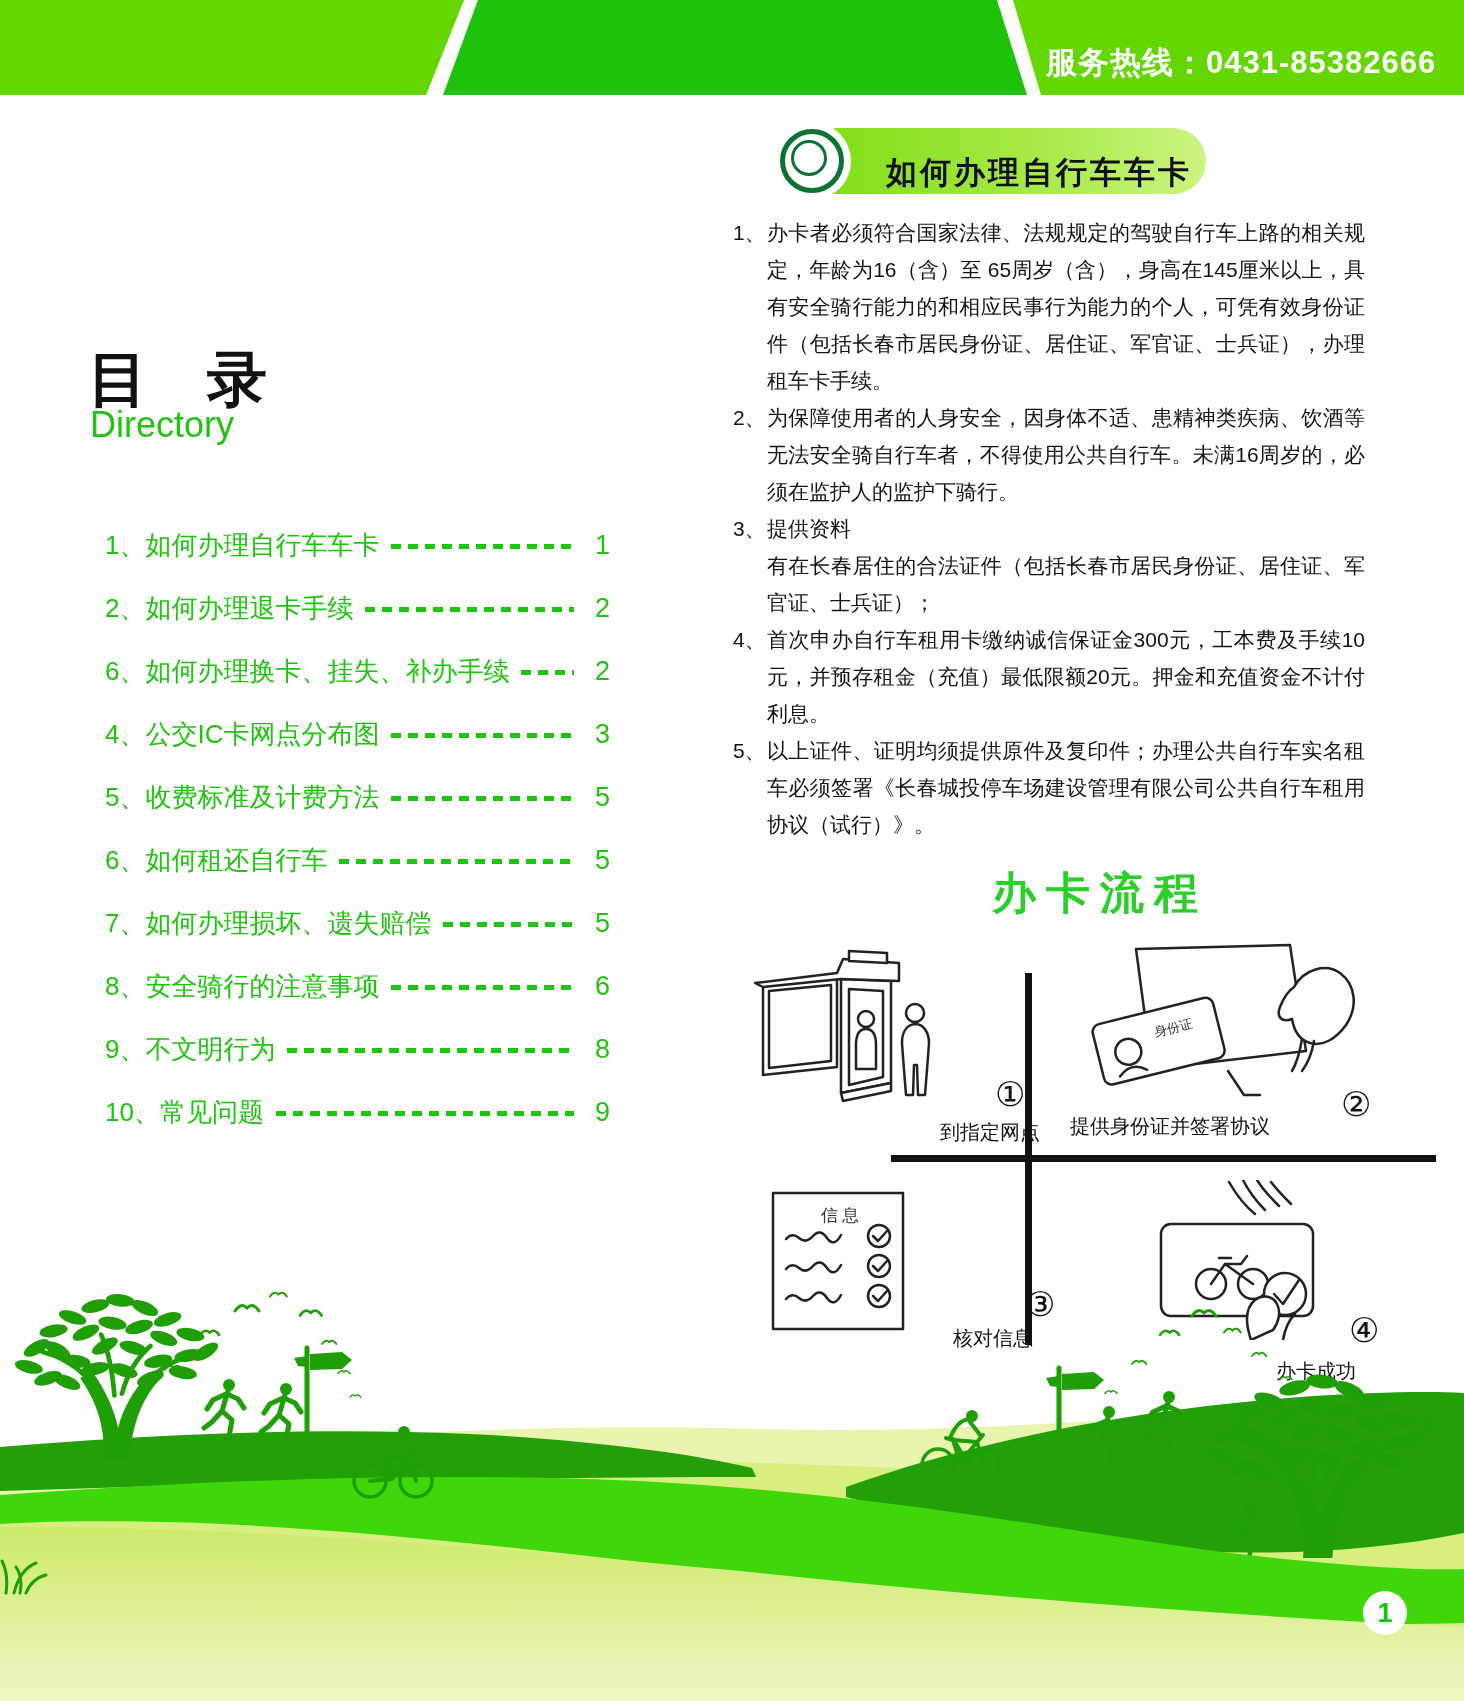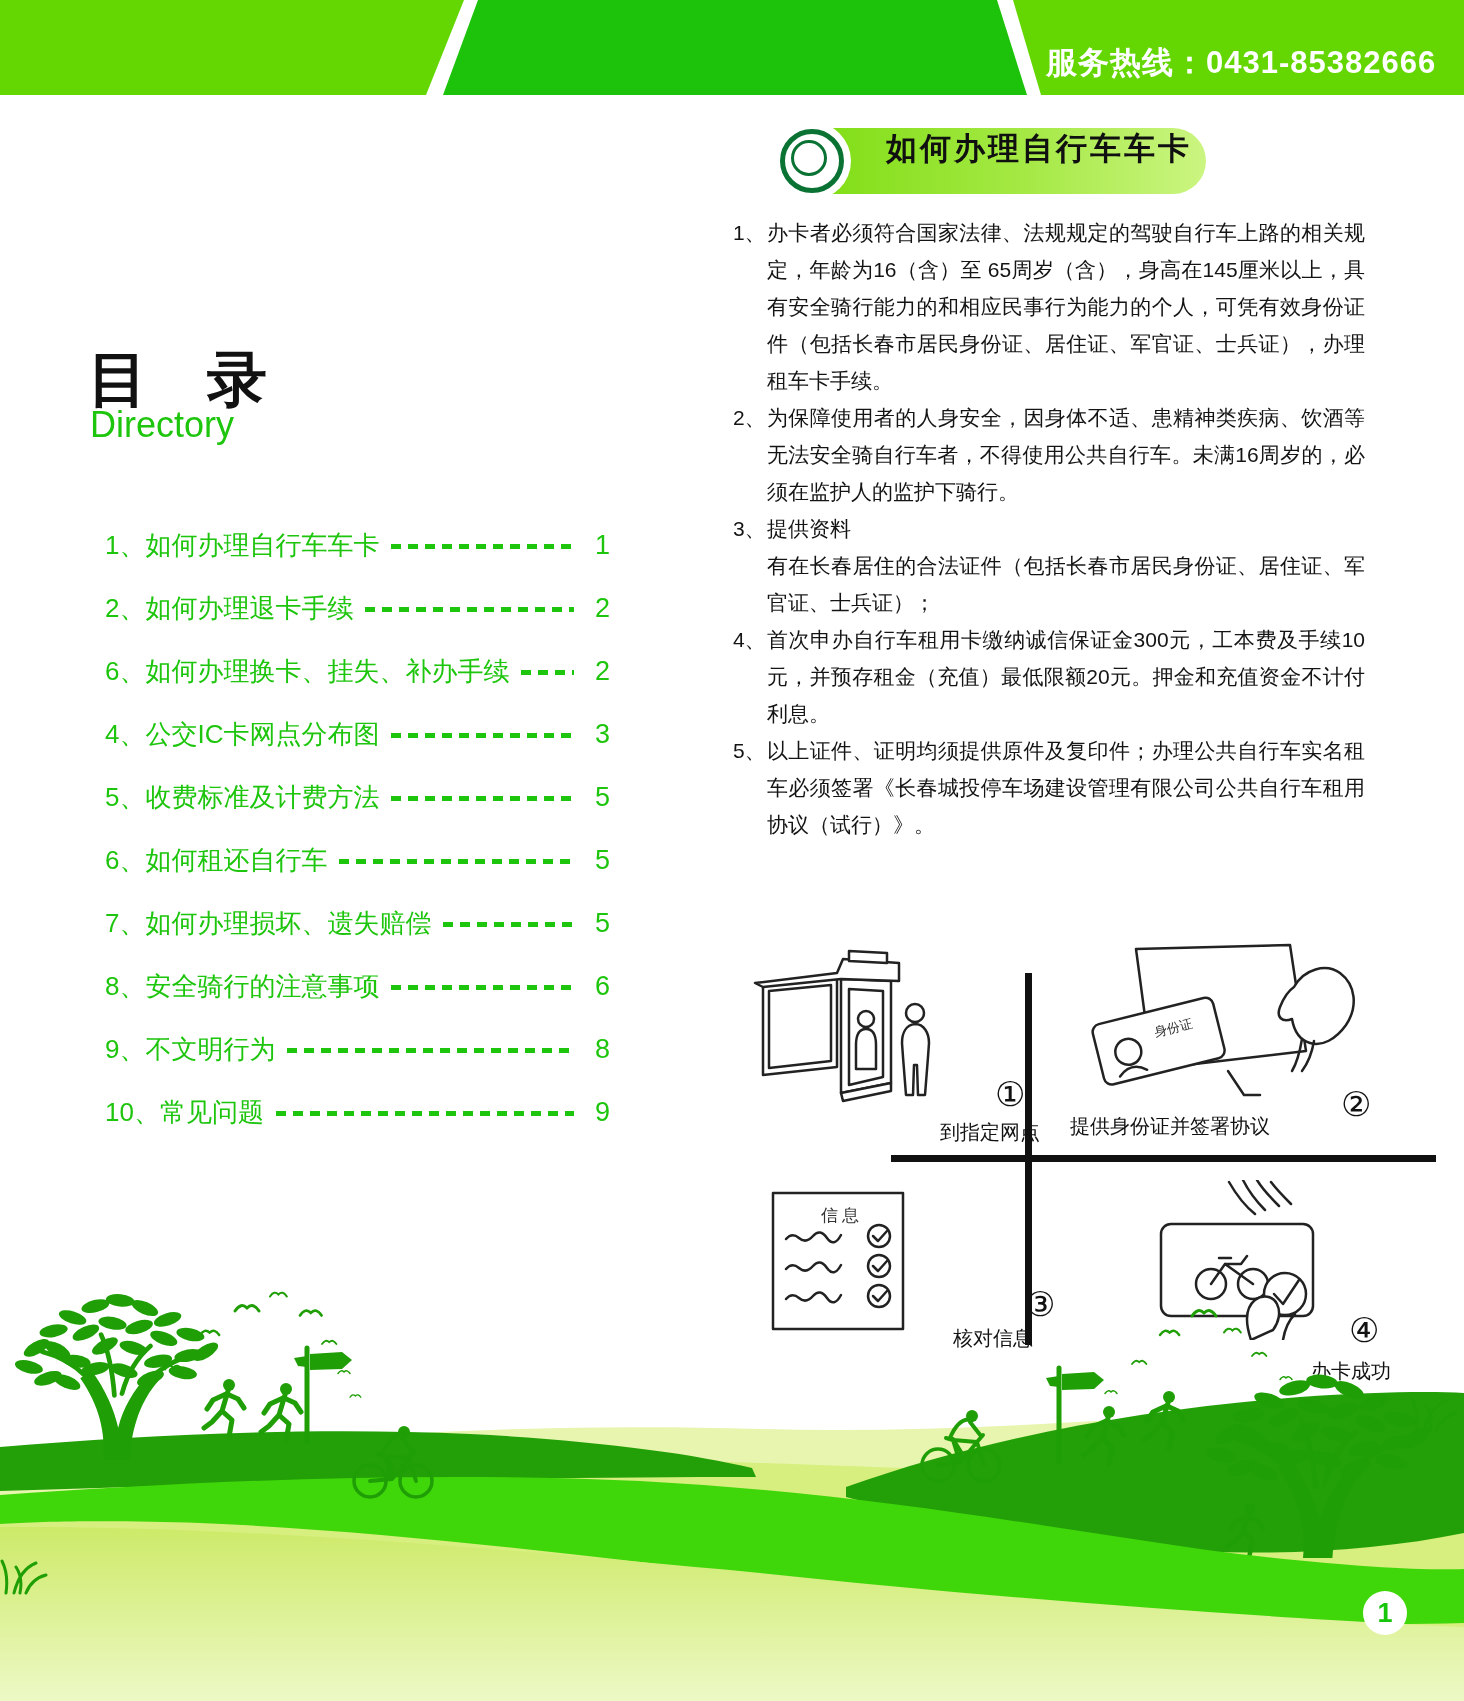--- a/index.html
+++ b/index.html
@@ -12,21 +12,21 @@
   .hdr-left {background:#64d703;clip-path:polygon(0 0,464px 0,426px 95px,0 95px);}
   .hdr-mid  {background:#1cc30a;clip-path:polygon(478px 0,997px 0,1027px 95px,443px 95px);}
   .hdr-right{background:#64d703;clip-path:polygon(1013px 0,1464px 0,1464px 95px,1041px 95px);}
   .hotline{position:absolute;left:1046px;top:42px;color:#ffffff;font-weight:bold;
            font-size:31px;letter-spacing:1px;white-space:nowrap;}
 
   
   .badge-pill{position:absolute;left:806px;top:128px;width:400px;height:66px;
               border-radius:0 33px 33px 0;
               background:linear-gradient(90deg,#7edd12 0%,#a5e945 55%,#cbf581 100%);
-              display:flex;align-items:flex-start;padding-left:80px;box-sizing:border-box;z-index:1;}
+              display:flex;align-items:flex-end;padding-left:80px;box-sizing:border-box;z-index:1;}
   .badge-title{font-family:"Liberation Serif","DejaVu Serif",serif;font-weight:bold;
                font-size:31px;letter-spacing:3px;color:#101010;}
   .badge-circle{position:absolute;left:780px;top:129px;width:54px;height:54px;border-radius:50%;
                 background:#ffffff;border:5px solid #0a7334;box-shadow:0 0 0 7px #ffffff;z-index:2;}
   .badge-circle .inner{position:absolute;left:6px;top:6px;width:36px;height:36px;
                 border:3px solid #0a7334;border-radius:50%;box-sizing:border-box;}
 
   
   .toc-cn{position:absolute;left:88px;top:340px;font-family:"Liberation Serif","DejaVu Serif",serif;
           font-weight:bold;font-size:60px;letter-spacing:22px;color:#111;text-align:right;}
@@ -147,20 +147,21 @@
 
   <div class="rules">
     <div class="rule-item"><span class="rule-num">1、</span><span class="rule-text">办卡者必须符合国家法律、法规规定的驾驶自行车上路的相关规定，年龄为16（含）至 65周岁（含），身高在145厘米以上，具有安全骑行能力的和相应民事行为能力的个人，可凭有效身份证件（包括长春市居民身份证、居住证、军官证、士兵证），办理租车卡手续。</span></div>
     <div class="rule-item"><span class="rule-num">2、</span><span class="rule-text">为保障使用者的人身安全，因身体不适、患精神类疾病、饮酒等无法安全骑自行车者，不得使用公共自行车。未满16周岁的，必须在监护人的监护下骑行。</span></div>
     <div class="rule-item"><span class="rule-num">3、</span><span class="rule-text">提供资料
 有在长春居住的合法证件（包括长春市居民身份证、居住证、军官证、士兵证）；</span></div>
     <div class="rule-item"><span class="rule-num">4、</span><span class="rule-text">首次申办自行车租用卡缴纳诚信保证金300元，工本费及手续10元，并预存租金（充值）最低限额20元。押金和充值资金不计付利息。</span></div>
     <div class="rule-item"><span class="rule-num">5、</span><span class="rule-text">以上证件、证明均须提供原件及复印件；办理公共自行车实名租车必须签署《长春城投停车场建设管理有限公司公共自行车租用协议（试行）》。</span></div>
   </div>
 
+  <div class="flow-title">办卡流程</div>
   <div class="flow">
     <div class="flow-vline"></div>
     <div class="flow-hline"></div>
 
     <svg style="left:20px;top:0;" width="185" height="170" viewBox="0 0 185 170">
       <polygon class="lnf" points="88,44 138,46 138,148 88,158"></polygon>
       <polygon class="lnf" points="96,54 130,56 130,142 96,150"></polygon>
       <circle class="lnf" cx="113" cy="84" r="8"></circle>
       <path class="lnf" d="M113,94 c-8,0 -10,8 -10,16 l0,24 l20,0 l0,-24 c0,-8 -2,-16 -10,-16 z"></path>
       <polygon class="lnf" points="10,50 84,44 84,132 10,140"></polygon>
@@ -210,21 +211,21 @@
       <rect class="lnf" x="28" y="44" width="152" height="92" rx="10"></rect>
       <circle class="ln" cx="78" cy="104" r="15"></circle>
         <circle class="ln" cx="120" cy="104" r="15"></circle>
       <path class="ln" d="M78,104 L92,84 L120,104 M92,84 L108,84 M86,78 L98,78 M108,84 L114,76"></path>
       <circle class="lnf" cx="152" cy="114" r="21" stroke-width="3"></circle>
       <path class="ln" d="M141,114 L150,124 L166,100" stroke-width="4"></path>
       <path class="lnf" d="M118,160 C112,142 112,128 122,120 C130,114 140,116 144,124 C148,132 146,142 140,150 Z"></path>
       <path class="ln" d="M150,160 C152,148 156,140 162,134"></path>
     </svg>
     <span class="flow-num" style="left:616px;top:378px;">④</span>
-    <span class="flow-label" style="left:553px;top:423px;width:130px;">办卡成功</span>
+    <span class="flow-label" style="left:518px;top:423px;width:130px;">办卡成功</span>
   </div>
 
   <svg class="footer-svg" viewBox="0 0 1464 430">
     <defs>
       <linearGradient id="gBottom" x1="0" y1="0" x2="0" y2="1">
         <stop offset="0" stop-color="#cdea68"></stop>
           <stop offset="1" stop-color="#edf9c6"></stop>
       </linearGradient>
       <path id="bird" class="bird" d="M0,5 Q6,-4 12,2 Q18,-4 24,5"></path>
       <g id="tree">

